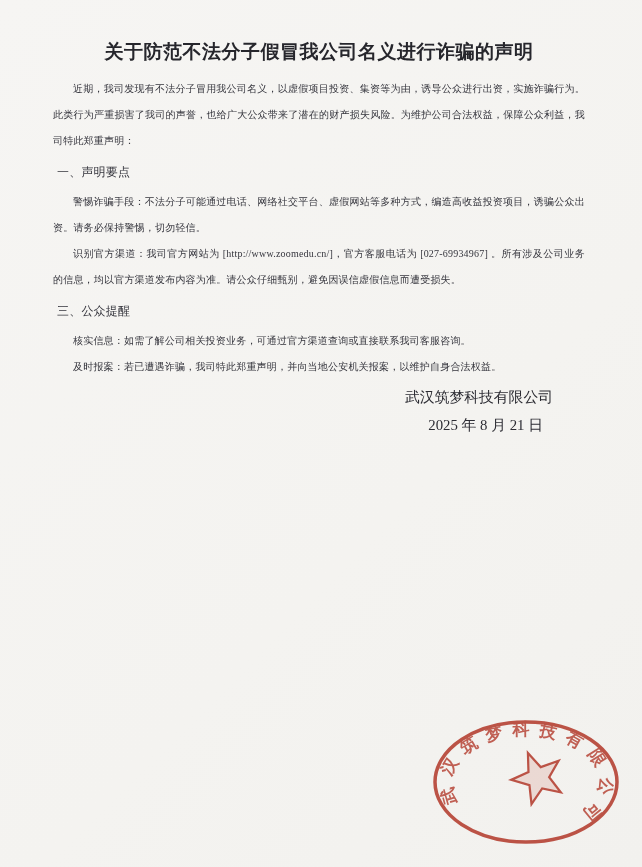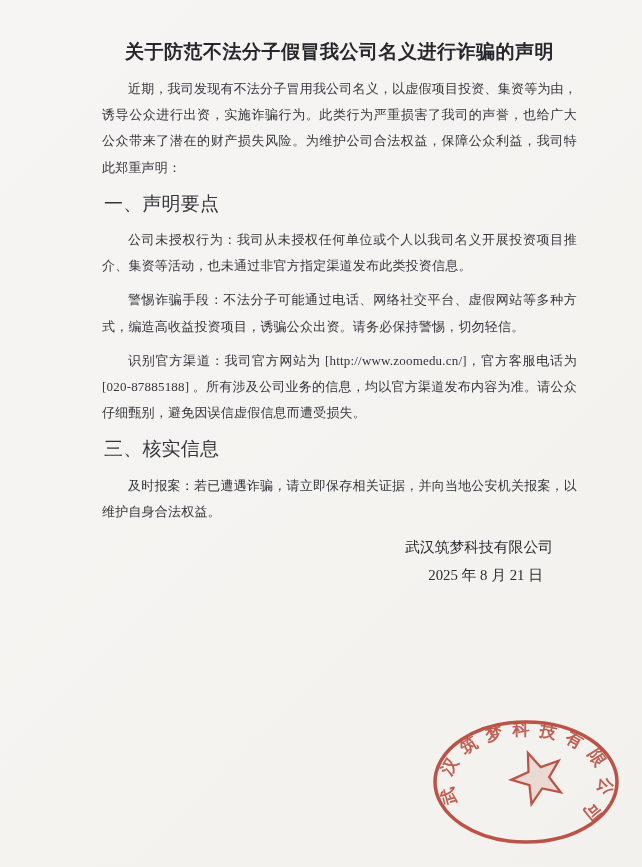--- a/index.html
+++ b/index.html
@@ -7,43 +7,43 @@
     position: relative;
     width: 642px;
     height: 867px;
     background: linear-gradient(135deg, #f6f5f3 0%, #f4f3f0 60%, #f2f1ee 100%);
     font-family: "Liberation Serif", "DejaVu Serif", serif;
     color: #35353d;
     overflow: hidden;
     box-sizing: border-box;
   }
   .content {
-    padding: 38px 57px 0 94px;
+    padding: 38px 57px 0 53px;
   }
   .doc-title {
     margin: 0 0 11px 0;
     font-size: 19px;
     font-weight: bold;
     text-align: center;
     color: #26262c;
     letter-spacing: 0.5px;
     line-height: 27px;
   }
   .para {
-    margin: 8px;
-    font-size: 13px;
+    margin: 0;
+    font-size: 10px;
     line-height: 26.2px;
     text-align: justify;
     text-indent: 2em;
     letter-spacing: 0.2px;
     font-family: Liberation Serif, serif;
   }
   .sec-heading {
-    margin: 10px;
-    font-size: 19px;
+    margin: 4px;
+    font-size: 12px;
     line-height: 26.2px;
     font-weight: normal;
     letter-spacing: 0.2px;
   }
   .signature {
     margin-top: 3px;
     text-align: right;
     padding-right: 32px;
     font-size: 14.8px;
     line-height: 28px;
@@ -69,27 +69,27 @@
 <body>
 
 <div class="page">
   <div class="content">
 
     <h1 class="doc-title">关于防范不法分子假冒我公司名义进行诈骗的声明</h1>
 
     <p class="para">近期，我司发现有不法分子冒用我公司名义，以虚假项目投资、集资等为由，诱导公众进行出资，实施诈骗行为。此类行为严重损害了我司的声誉，也给广大公众带来了潜在的财产损失风险。为维护公司合法权益，保障公众利益，我司特此郑重声明：</p>
 
     <p class="sec-heading">一、声明要点</p>
-    <p class="para">公司未授权行为：我司从未授权任何单位或个人以我司名义开展投资项目推介、集资等活动，也未通过非官方指定渠道发布此类投资信息。</p>
     <p class="para">警惕诈骗手段：不法分子可能通过电话、网络社交平台、虚假网站等多种方式，编造高收益投资项目，诱骗公众出资。请务必保持警惕，切勿轻信。</p>
-    <p class="para">识别官方渠道：我司官方网站为 [http://www.zoomedu.cn/]，官方客服电话为 [020-87885188] 。所有涉及公司业务的信息，均以官方渠道发布内容为准。请公众仔细甄别，避免因误信虚假信息而遭受损失。</p>
+    <p class="para">识别官方渠道：我司官方网站为 [http://www.zoomedu.cn/]，官方客服电话为 [027-69934967] 。所有涉及公司业务的信息，均以官方渠道发布内容为准。请公众仔细甄别，避免因误信虚假信息而遭受损失。</p>
 
 
-    <p class="sec-heading">三、核实信息</p>
-    <p class="para">及时报案：若已遭遇诈骗，请立即保存相关证据，并向当地公安机关报案，以维护自身合法权益。</p>
+    <p class="sec-heading">三、公众提醒</p>
+    <p class="para">核实信息：如需了解公司相关投资业务，可通过官方渠道查询或直接联系我司客服咨询。</p>
+    <p class="para">及时报案：若已遭遇诈骗，我司特此郑重声明，并向当地公安机关报案，以维护自身合法权益。</p>
 
 
     <div class="signature">
       <div class="sig-company">武汉筑梦科技有限公司</div>
       <div class="sig-date">2025 年 8 月 21 日</div>
     </div>
   </div>
 
   <svg class="seal" viewBox="0 0 200 136" xmlns="http://www.w3.org/2000/svg">
     <defs>

